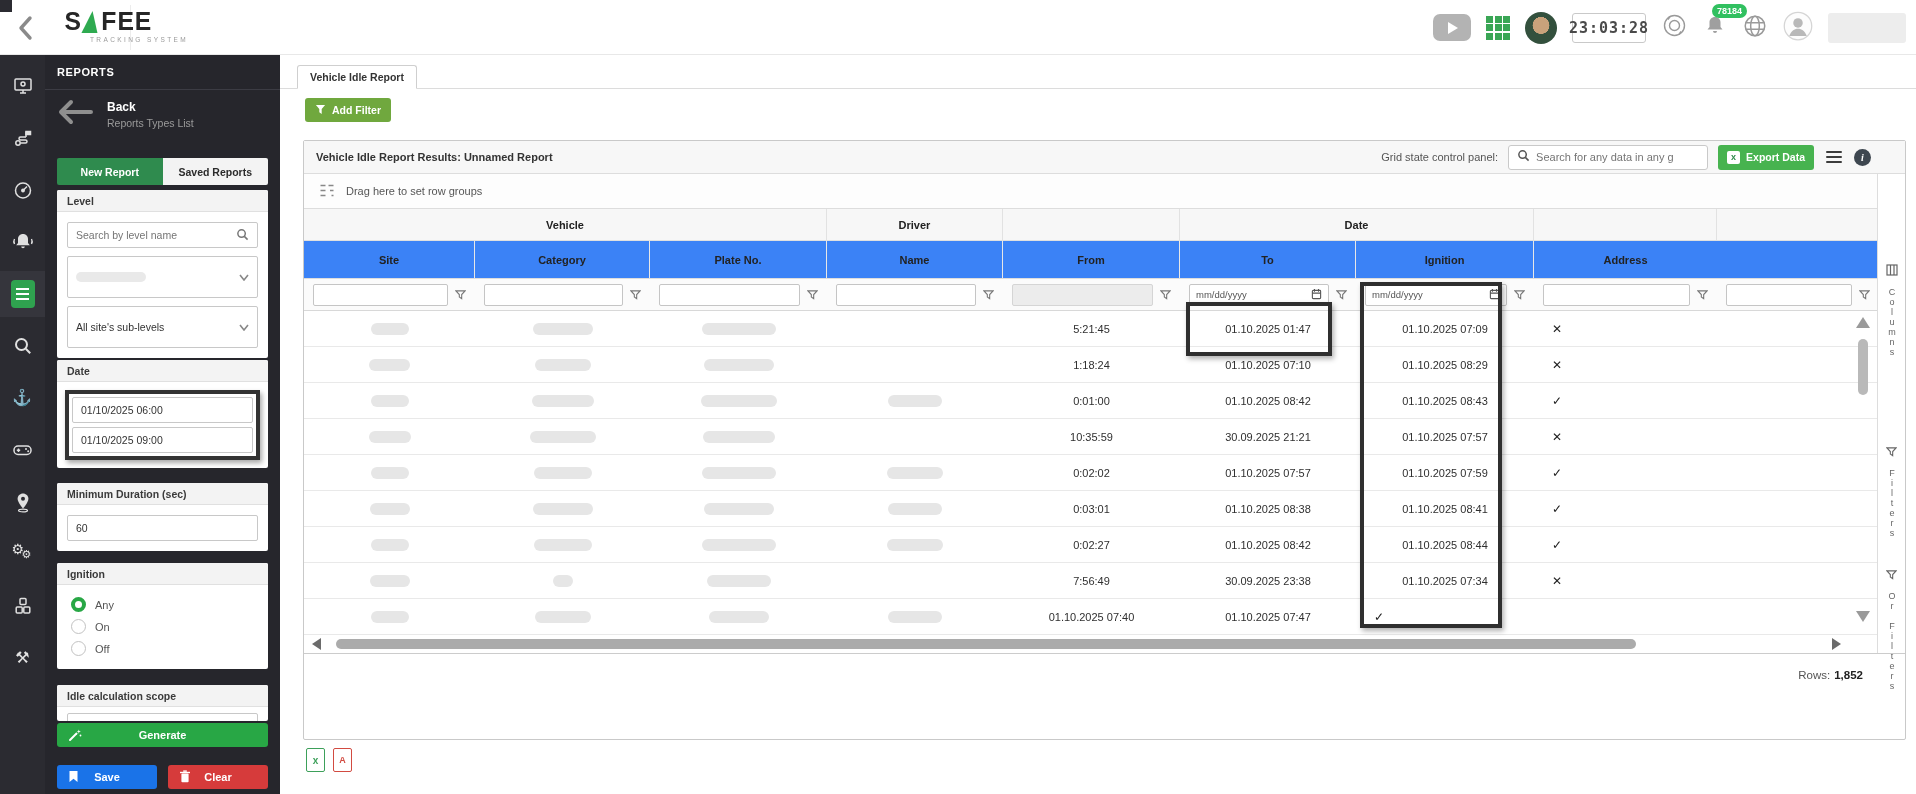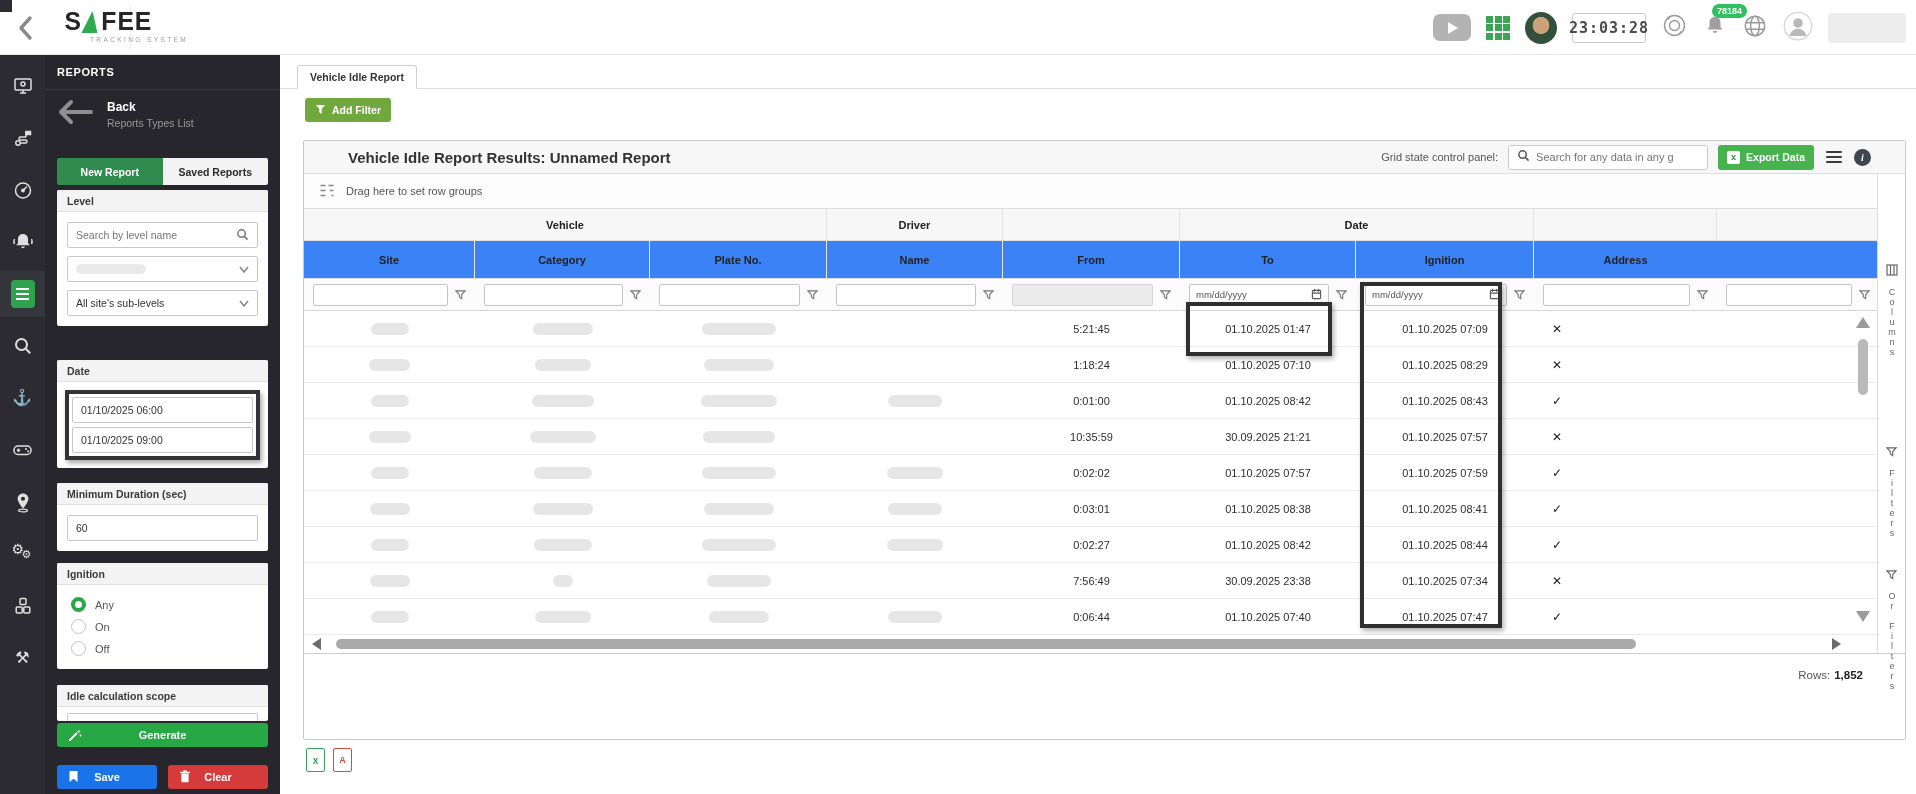--- a/index.html
+++ b/index.html
@@ -49,21 +49,21 @@
   .rp-tabs { position:absolute; left:12px; top:103px; width:211px; height:27px; display:flex; border-radius:2px; overflow:hidden; }
   .rp-tab { flex:1; display:flex; align-items:center; justify-content:center; font-size:10.5px; font-weight:bold; cursor:pointer; }
   .rp-tab.on { background:#2f8b4e; color:#fff; }
   .rp-tab.off { background:#f3f3f3; color:#2b2b2b; }
   .sec { position:absolute; left:12px; width:211px; background:#fff; border-radius:2px; }
   .sec-h { height:22px; line-height:22px; background:#f3f3f3; padding:0 10px; font-size:10.5px; font-weight:bold; color:#3a3a3a; border-bottom:1px solid #e0e0e0; border-radius:2px 2px 0 0; }
   .sec-b { padding:10px; }
   .fld { height:26px; border:1px solid #c8c8c8; border-radius:2px; background:#fff; display:flex; align-items:center; padding:0 8px; font-size:10.5px; color:#333; }
   .fld input { border:none; outline:none; flex:1; font-size:10.5px; font-family:inherit; color:#333; min-width:0; background:transparent; }
   .fld + .fld, .fld + .selrow, .selrow + .selrow { margin-top:8px; }
-  .selrow { height:26px; border:1px solid #c8c8c8; border-radius:2px; display:flex; align-items:center; justify-content:space-between; padding:8px 8px; font-size:10.5px; color:#333; cursor:pointer; }
+  .selrow { height:42px; border:1px solid #c8c8c8; border-radius:2px; display:flex; align-items:center; justify-content:space-between; padding:8px 8px; font-size:10.5px; color:#333; cursor:pointer; }
   .blob { display:inline-block; height:12px; background:#e6e6e6; border-radius:6px; }
   .blob-sm { height:10px; background:#e9e9e9; }
   .date-anno { border:4px solid #333; box-shadow:2px 3px 5px rgba(0,0,0,.35); padding:3px; background:#fff; }
   .date-anno .fld + .fld { margin-top:4px; }
   .radio-row { display:flex; align-items:center; gap:9px; margin-bottom:7px; cursor:pointer; }
   .radio { width:15px; height:15px; border-radius:50%; border:1.5px solid #c2c2c2; background:#fff; }
   .radio.sel { border:4px solid #28a745; }
   .radio-lbl { font-size:11px; color:#555; }
   .btn { position:absolute; height:24px; border-radius:3px; display:flex; align-items:center; justify-content:center; gap:7px; color:#fff; font-size:11px; font-weight:bold; cursor:pointer; }
   .btn-gen { left:12px; top:668px; width:211px; background:#28a745; }
@@ -71,21 +71,21 @@
   .btn-clear { left:123px; top:710px; width:100px; background:#d63b3b; }
   .btn .bicon { position:absolute; left:11px; top:5px; }
 
   
   .tabline { position:absolute; left:280px; top:88px; width:1636px; height:1px; background:#dcdcdc; }
   .main-tab { position:absolute; left:297px; top:65px; height:24px; padding:0 12px; background:#fff; border:1px solid #cfcfcf; border-bottom:1px solid #fff; border-radius:3px 3px 0 0; line-height:22px; font-size:10.5px; font-weight:bold; color:#333; z-index:2; cursor:pointer; }
   .add-filter { position:absolute; left:305px; top:98px; height:24px; padding:0 10px; background:#70a83e; border-radius:3px; display:flex; align-items:center; gap:6px; color:#fff; font-size:10.5px; font-weight:bold; cursor:pointer; }
 
   .panel { position:absolute; left:303px; top:140px; width:1603px; height:600px; background:#fff; border:1px solid #c9c9c9; border-radius:2px; }
   .p-head { position:absolute; left:0; top:0; width:100%; height:33px; background:#f7f7f7; border-bottom:1px solid #ddd; display:flex; align-items:center; padding:0 34px 0 12px; }
-  .p-title { font-size:15px; font-weight:bold; color:#333;margin-left:32px; }
+  .p-title { font-size:11px; font-weight:bold; color:#333; }
   .p-head-right { margin-left:auto; display:flex; align-items:center; gap:10px; }
   .gs-label { font-size:11px; color:#555; }
   .gs-search { width:200px; height:25px; border:1px solid #c9c9c9; border-radius:3px; background:#fff; display:flex; align-items:center; gap:6px; padding:0 8px; }
   .gs-search input { border:none; outline:none; flex:1; font-size:11px; font-family:inherit; color:#333; min-width:0; }
   .export-btn { height:25px; padding:0 9px; background:#47b34f; border-radius:3px; display:flex; align-items:center; gap:6px; color:#fff; font-size:10.5px; font-weight:bold; cursor:pointer; }
   .xls-chip { width:13px; height:13px; background:#fff; border-radius:2px; color:#2e8b4a; font-size:9px; font-weight:bold; display:flex; align-items:center; justify-content:center; }
   .burger { display:flex; flex-direction:column; gap:3px; cursor:pointer; padding:2px; }
   .burger i { display:block; width:16px; height:2.2px; background:#3c3c3c; border-radius:1px; }
   .info-dot { width:17px; height:17px; border-radius:50%; background:#3e4750; color:#fff; font-size:10px; font-weight:bold; font-style:italic; font-family:"Liberation Serif", serif; display:flex; align-items:center; justify-content:center; cursor:pointer; }
 
@@ -703,21 +703,20 @@
           </div>
         <div class="tc">
             <span class="blob" style="width:56px"></span>
           </div>
         <div class="tc">
             <span class="blob" style="width:60px"></span>
           </div>
         <div class="tc">
             <span class="blob" style="width:54px"></span>
           </div>
-        <div class="tc">0:06:44</div>
         <div class="tc">01.10.2025 07:40</div>
         <div class="tc">01.10.2025 07:47</div>
         <div class="tc c-ign">✓</div>
         <div class="tc"></div>
       </div>
     </div>
 
     <div class="vscroll-up"></div>
     <div class="vscroll-thumb"></div>
     <div class="vscroll-down"></div>

